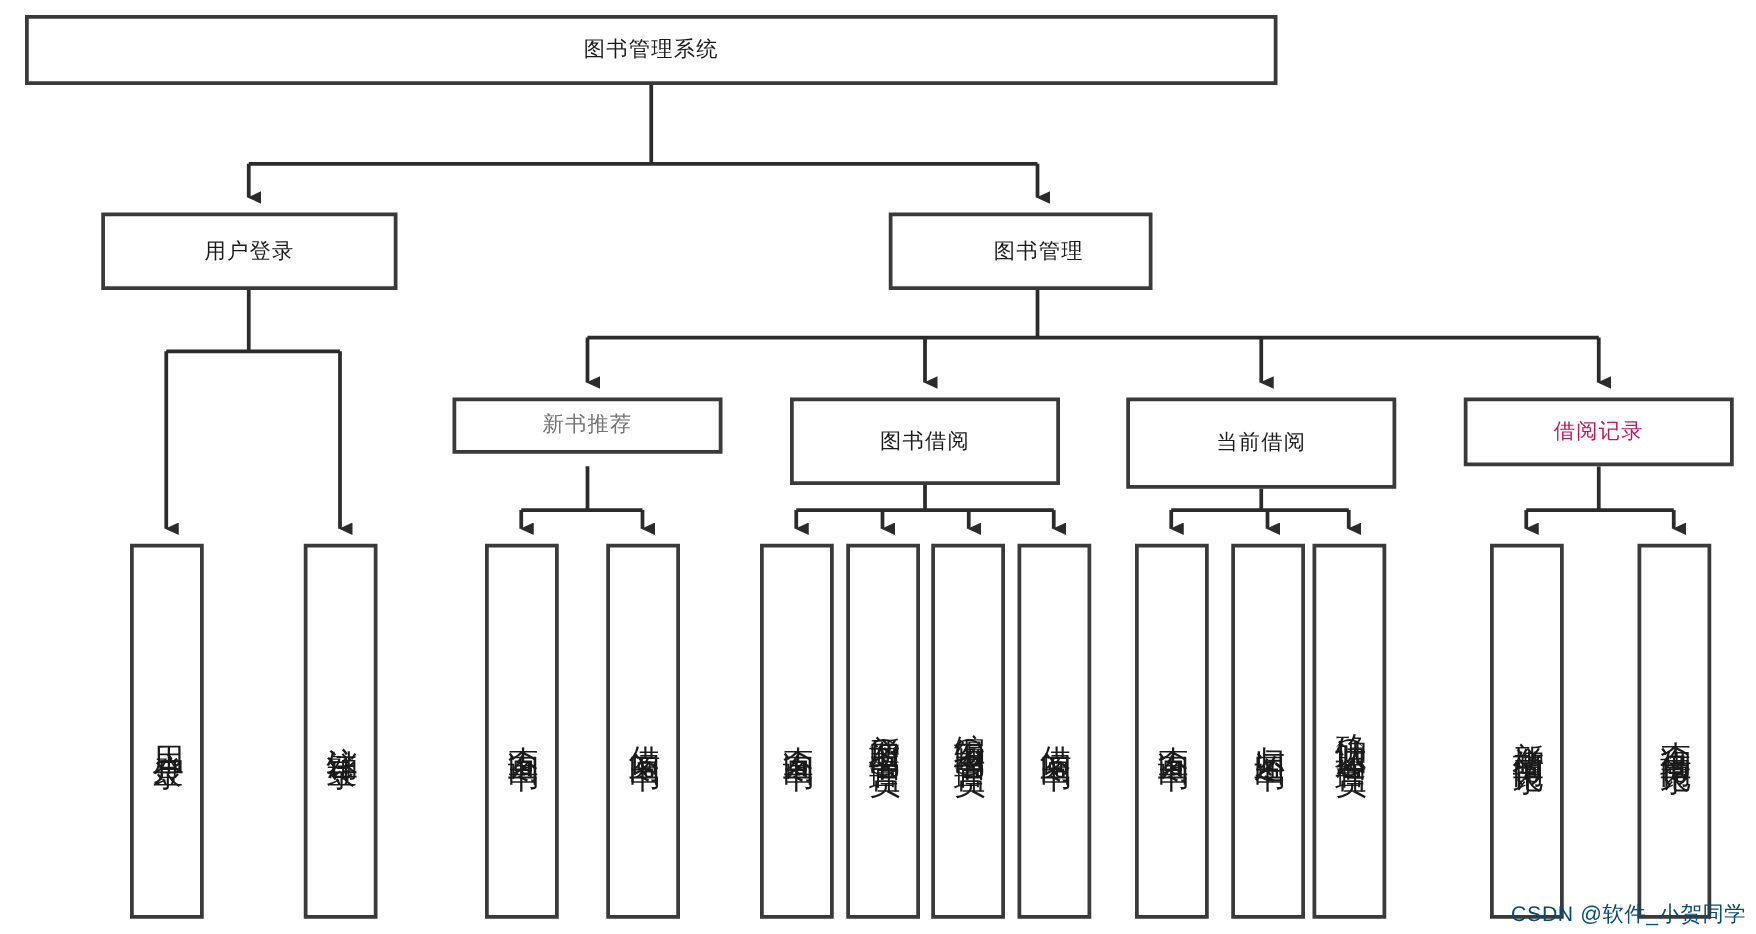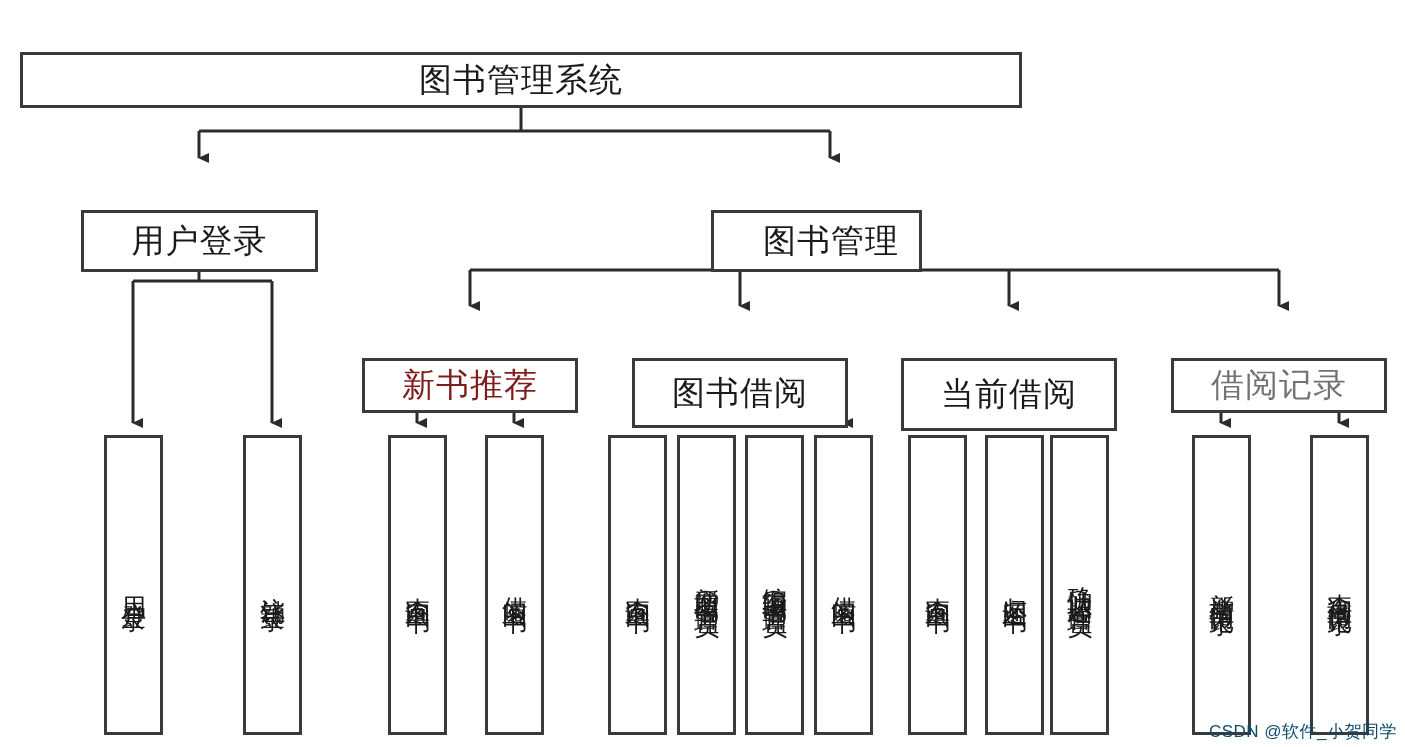--- a/index.html
+++ b/index.html
@@ -30,24 +30,23 @@
     box-sizing: border-box;
     background: #ffffff;
     border: 3px solid #3a3a3a;
     display: flex;
     align-items: center;
     justify-content: center;
     color: #1a1a1a;
     z-index: 2;
   }
   .node.h {
-    font-size: 33px;
+    font-size: 17px;
     letter-spacing: 1px;
     line-height: 1.1;
-    margin-top: 40px;
   }
   .node.v {
     writing-mode: vertical-rl;
     text-orientation: upright;
     font-size: 25px;
     letter-spacing: 4px;
     line-height: 1.1;
     padding-top: 6px;
     padding-bottom: 6px;
     align-items: center;
@@ -131,30 +130,30 @@
     <span class="label">图书管理系统</span>
   </div>
 
   <div class="node h" style="left: 81px; top: 170px; width: 237px; height: 62px; border-color: rgb(58, 58, 58); color: rgb(26, 26, 26);">
     <span class="label">用户登录</span>
   </div>
   <div class="node h" style="left: 711px; top: 170px; width: 211px; height: 62px; border-color: rgb(58, 58, 58); color: rgb(26, 26, 26); padding-left: 29px;">
     <span class="label">图书管理</span>
   </div>
 
-  <div class="node h" style="left: 362px; top: 318px; width: 216px; height: 55px; border-color: rgb(58, 58, 58); color: #7f1d1d;">
+  <div class="node h" style="left: 362px; top: 318px; width: 216px; height: 45px; border-color: rgb(58, 58, 58); color: #737373;">
     <span class="label">新书推荐</span>
   </div>
   <div class="node h" style="left: 632px; top: 318px; width: 216px; height: 70px; border-color: rgb(58, 58, 58); color: rgb(26, 26, 26);">
     <span class="label">图书借阅</span>
   </div>
   <div class="node h" style="left: 901px; top: 318px; width: 216px; height: 73px; border-color: rgb(58, 58, 58); color: rgb(26, 26, 26);">
     <span class="label">当前借阅</span>
   </div>
-  <div class="node h" style="left: 1171px; top: 318px; width: 216px; height: 55px; border-color: rgb(58, 58, 58); color: #737373;">
+  <div class="node h" style="left: 1171px; top: 318px; width: 216px; height: 55px; border-color: rgb(58, 58, 58); color: #be185d;">
     <span class="label">借阅记录</span>
   </div>
 
   <div class="node v" style="left: 104px; top: 435px; width: 59px; height: 300px; border-color: rgb(58, 58, 58); color: rgb(26, 26, 26);">
     <span class="label">用户登录</span>
   </div>
   <div class="node v" style="left: 243px; top: 435px; width: 59px; height: 300px; border-color: rgb(58, 58, 58); color: rgb(26, 26, 26);">
     <span class="label">注销登录</span>
   </div>
 

